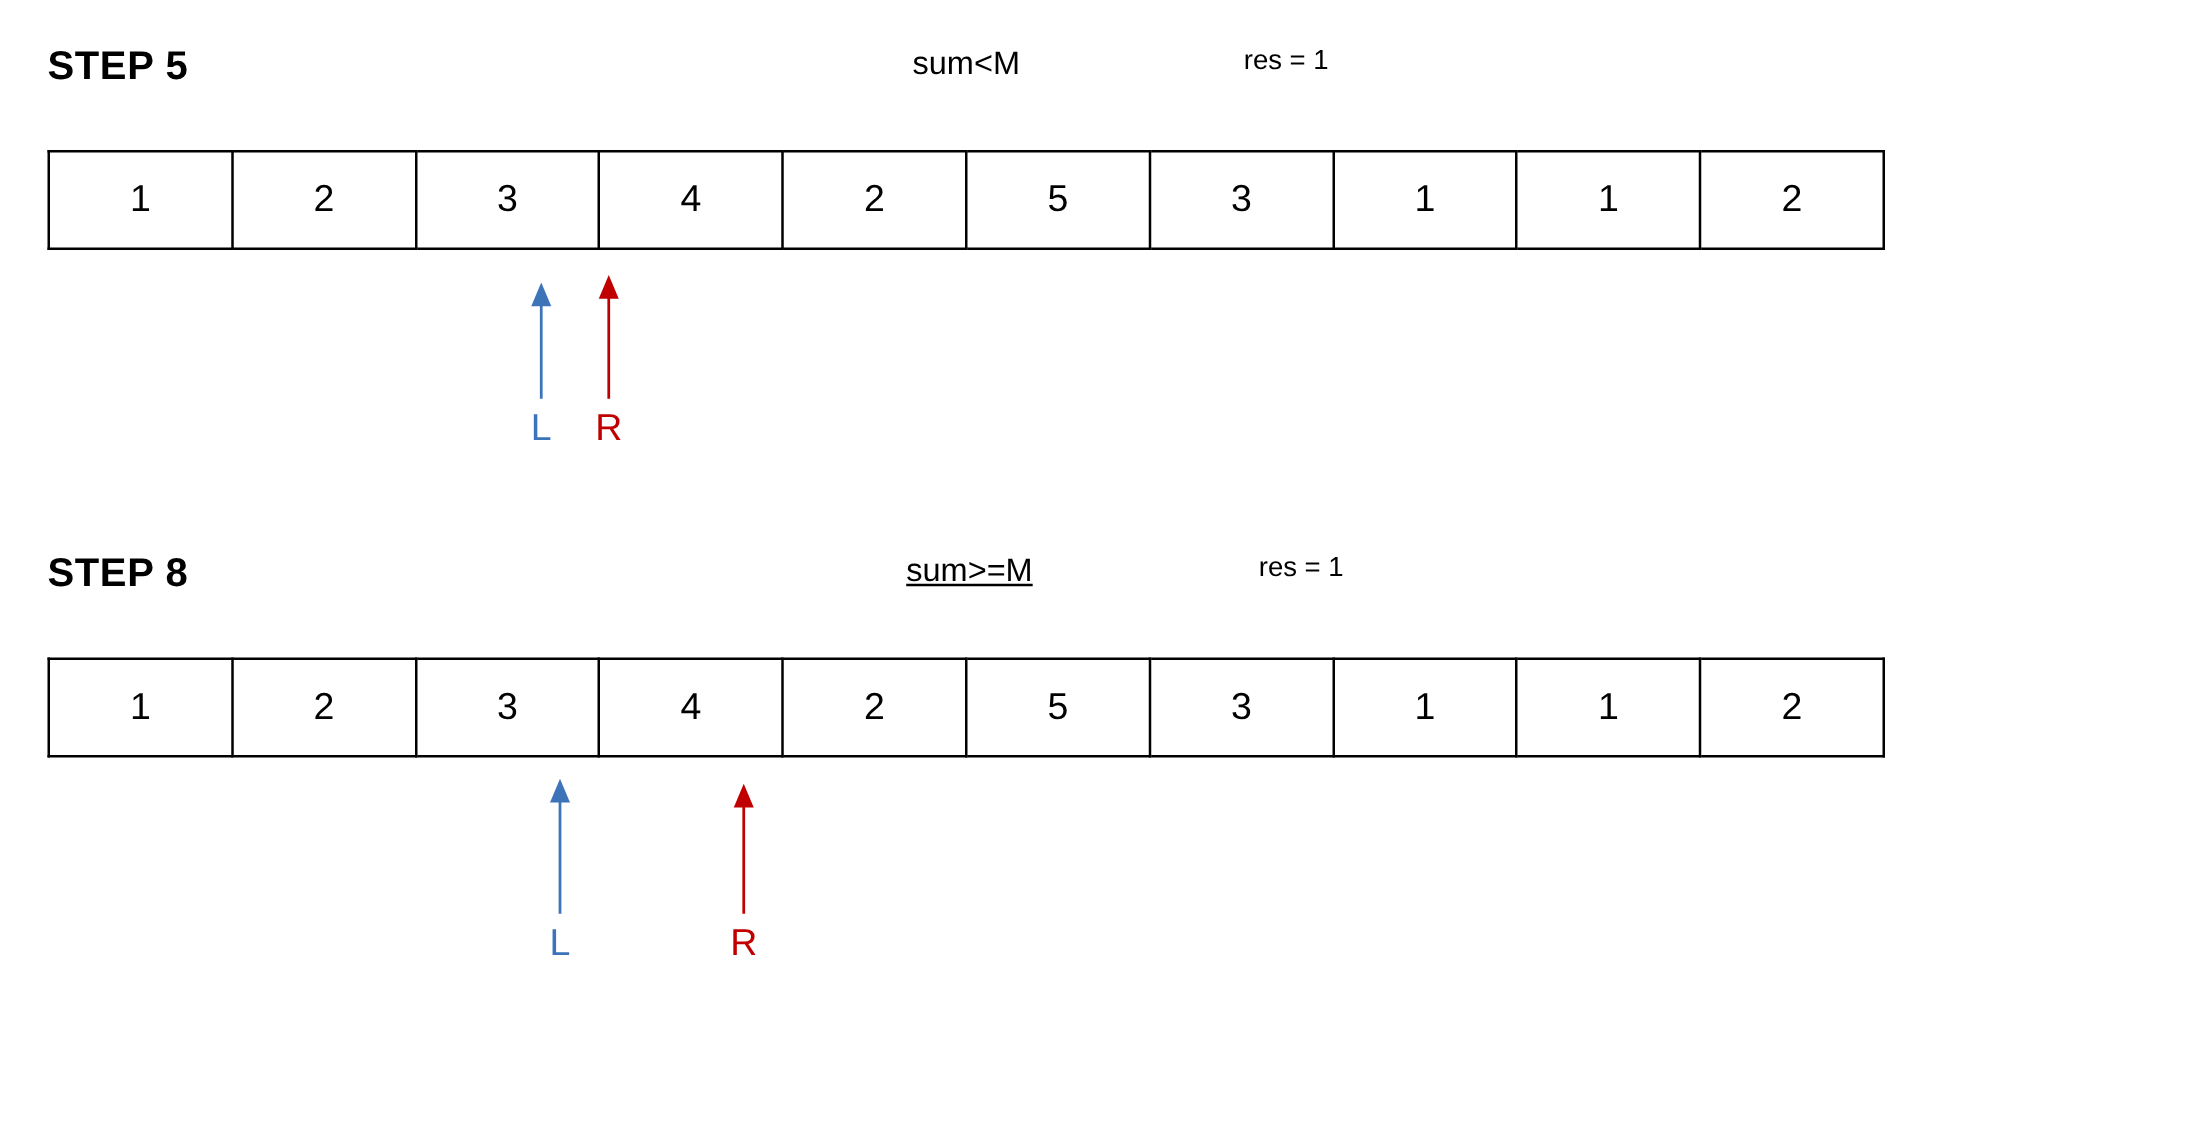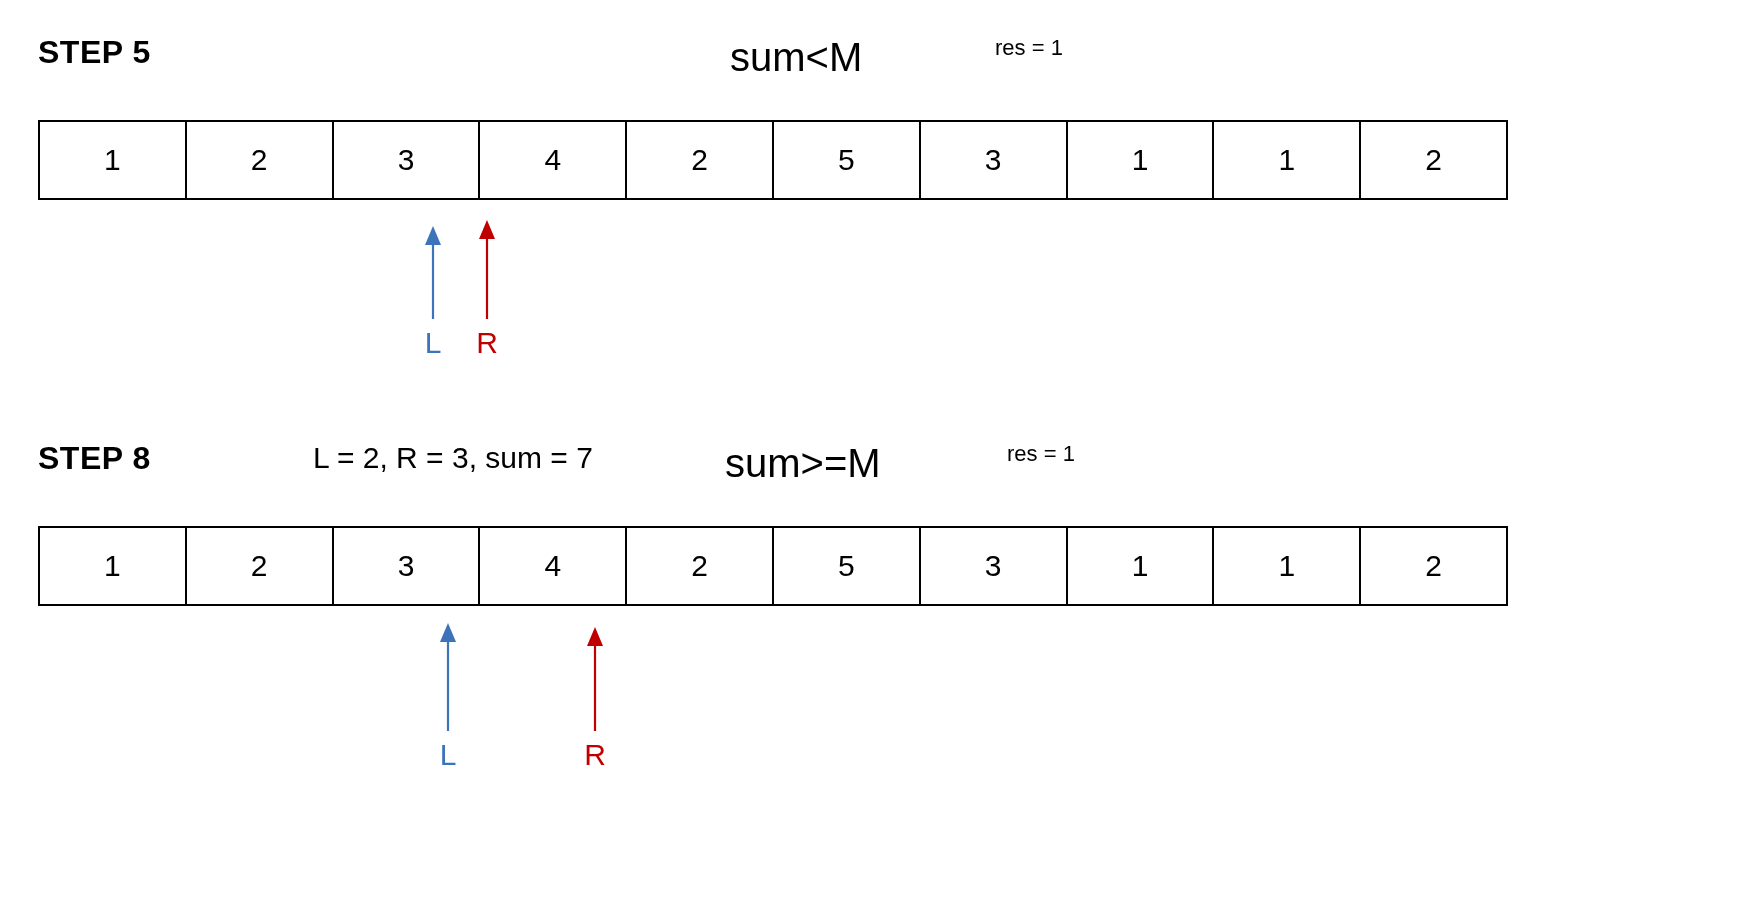--- a/index.html
+++ b/index.html
@@ -42,21 +42,21 @@
     left: 322px;
     top: 1px;
     font-size: 30px;
     font-weight: normal;
     white-space: nowrap;
   }
   .step-cond {
     position: absolute;
     left: 730px;
     top: 1px;
-    font-size: 40px;
+    font-size: 26px;
     white-space: nowrap;
   }
   .step-res {
     position: absolute;
     left: 995px;
     top: 1px;
     font-size: 22px;
     white-space: nowrap;
   }
 
@@ -140,22 +140,21 @@
     </svg>
     <span class="plabel">R</span>
   </div>
 
 </div>
 
 <div class="step-block" style="top:440px;">
 
   <div class="step-header">
     <div class="step-title">STEP 8</div>
-    <div class="step-state" style="left:313px;">L = 2, R = 3, sum = 7</div>
-    <div class="step-cond" style="left:725px;">sum&gt;=M</div>
+    <div class="step-cond" style="left:725px;text-decoration:underline;">sum&gt;=M</div>
     <div class="step-res" style="left:1007px;">res = 1</div>
   </div>
 
   <table class="array-table" style="top:86px;">
     <tbody>
         <tr>
       <td>1</td>
       <td>2</td>
       <td>3</td>
       <td>4</td>

